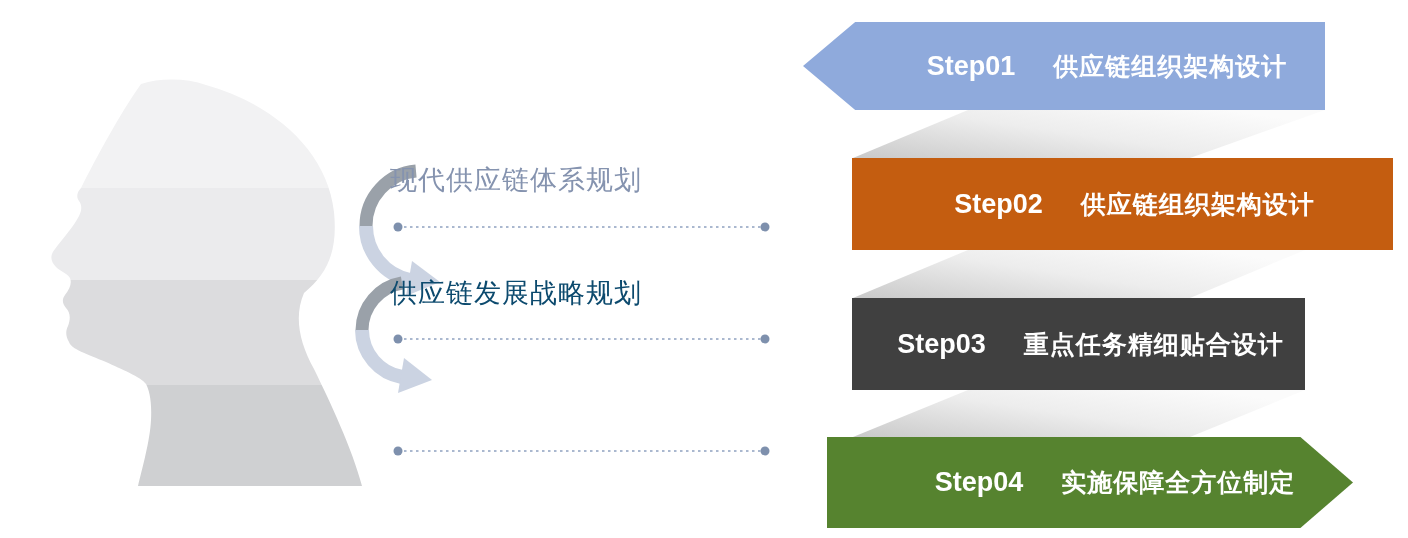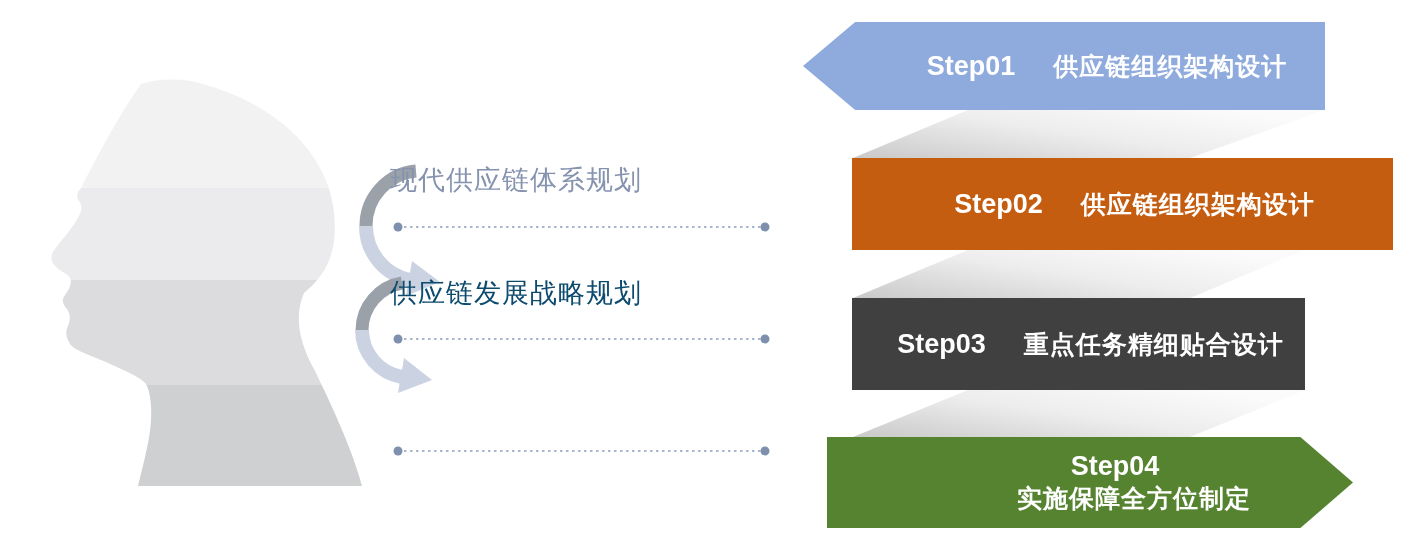--- a/index.html
+++ b/index.html
@@ -58,21 +58,21 @@
     left: 852px; top: 158px; width: 541px; height: 92px;
     padding-left: 24px; box-sizing: border-box;
   }
   .step-3 {
     left: 852px; top: 298px; width: 453px; height: 92px;
     padding-left: 24px; box-sizing: border-box;
   }
   .step-4 {
     left: 827px; top: 437px; width: 526px; height: 91px;
     clip-path: polygon(0 0, 90% 0, 100% 50%, 90% 100%, 0 100%);
-    padding-left: 50px; box-sizing: border-box; flex-direction: column;
+    padding-left: 50px; box-sizing: border-box;
   }
 </style>
 </head>
 <body>
 
 <div class="stage">
 
   <svg class="artwork" viewBox="0 0 1408 538">
     <defs>
       <clipPath id="headClip">

